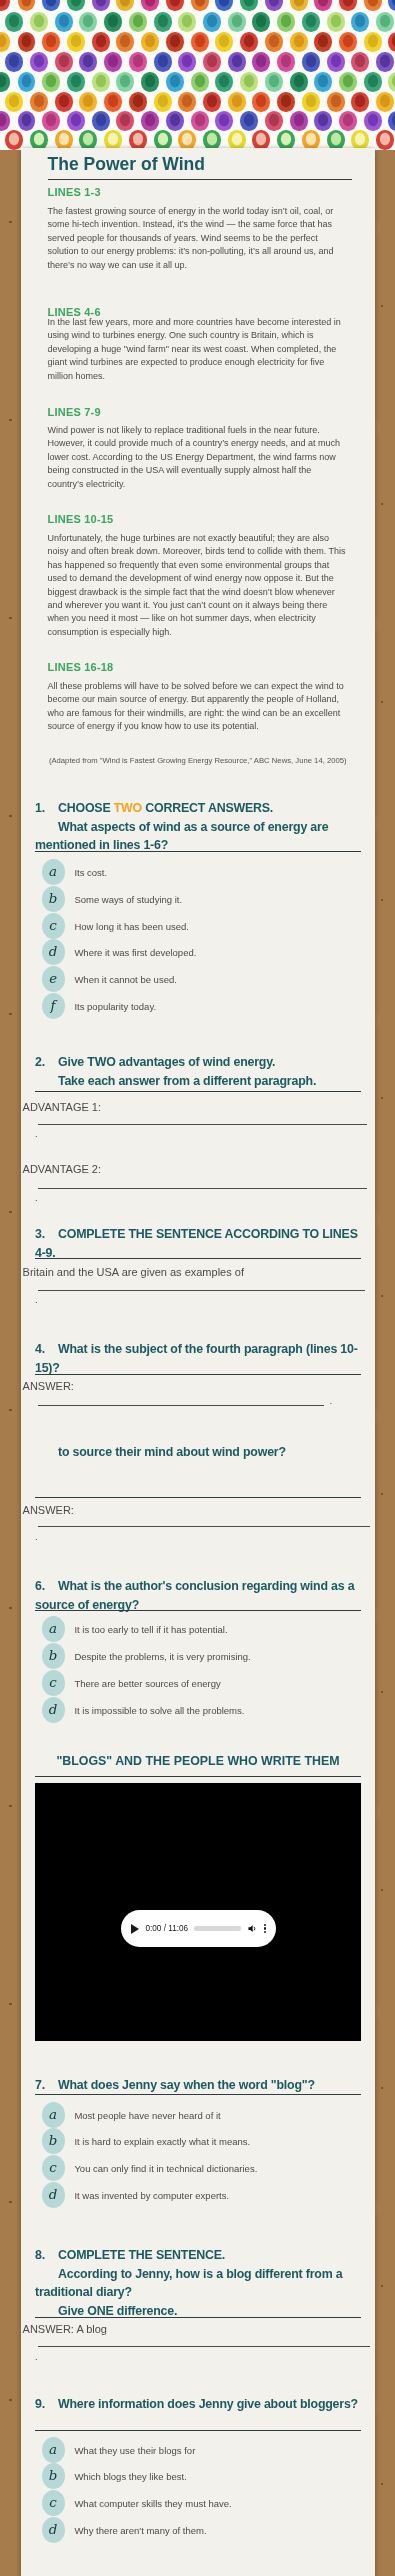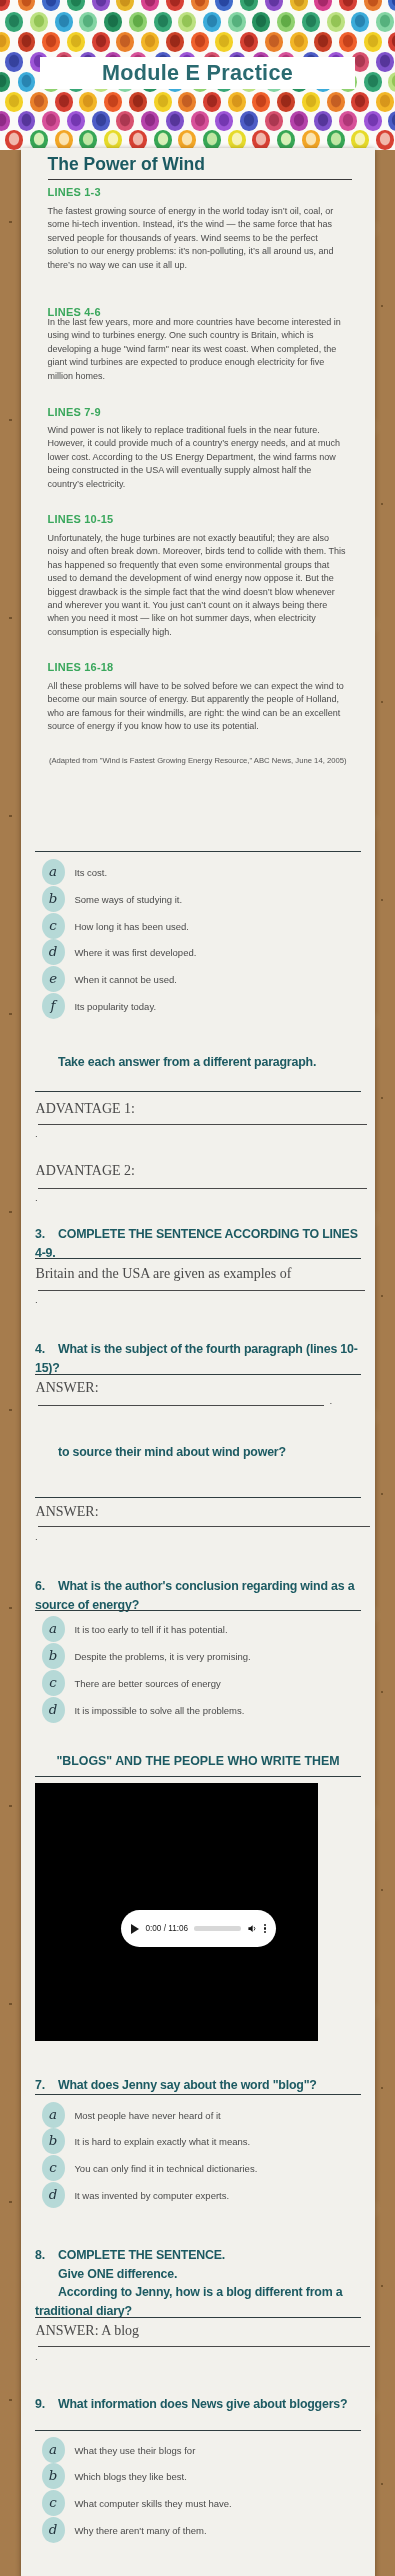--- a/index.html
+++ b/index.html
@@ -27,31 +27,31 @@
   .sec-head{position:absolute;left:27px;margin:0;font-size:11px;font-weight:700;color:#3aa75c;letter-spacing:0.2px;}
   .sec-text{position:absolute;left:27px;width:301px;margin:0;font-size:9px;line-height:13.4px;color:#4b4b4b;}
   .source-note{position:absolute;left:27px;top:608px;width:299px;margin:0;text-align:right;
     font-size:7.7px;color:#555555;}
   .qblock{position:absolute;left:14.4px;width:332px;}
   .qp{margin:0;font-weight:700;color:#1c5a62;font-size:12.4px;line-height:18.5px;letter-spacing:-0.2px;}
   .qp .qnum{display:inline-block;width:23px;}
   .qp-indent{text-indent:23px;}
   .orange{color:#f5a41f;}
   .qrule{position:absolute;left:14.4px;width:326px;border-top:1px solid #2f3d40;}
-  .alabel{position:absolute;left:15px;font-size:14px;color:#4a4a4a;font-family:Liberation Serif, serif;}
+  .alabel{position:absolute;left:2px;font-size:11px;color:#4a4a4a;}
   .aline{position:absolute;left:17px;border-top:0.8px solid #4a4a4a;}
   .adot{position:absolute;left:14.4px;font-size:9.8px;color:#4a4a4a;}
   .opt{position:absolute;left:21px;height:26px;display:flex;align-items:center;}
   .bubble{width:23px;height:26px;border-radius:50%;background:#b6d9d7;flex:0 0 23px;
     display:flex;align-items:center;justify-content:center;}
   .bletter{font-family:"DejaVu Serif",serif;font-style:italic;font-size:13.4px;color:#22333d;line-height:1;}
   .olabel{margin-left:9.8px;font-size:9.5px;color:#4b4b4b;}
   .audio-title{position:absolute;left:14.4px;top:1606px;width:326px;margin:0;text-align:center;
     font-size:12.4px;font-weight:700;color:#1c5a62;white-space:nowrap;}
-  .video-box{position:absolute;left:14.4px;top:1635px;width:283px;height:258px;background:#000;}
+  .video-box{position:absolute;left:14.4px;top:1635px;width:326px;height:258px;background:#000;}
   .audio-pill{position:absolute;left:86px;top:127px;width:155px;height:37px;background:#ffffff;
     border-radius:18.5px;display:flex;align-items:center;padding:0 10.3px;box-sizing:border-box;}
   .play-icon{width:0;height:0;border-left:8.2px solid #1a1a1a;border-top:5.2px solid transparent;
     border-bottom:5.2px solid transparent;margin-right:6.2px;cursor:pointer;}
   .time{font-size:8.2px;color:#1a1a1a;white-space:nowrap;}
   .track{flex:1;height:4.1px;background:#d8d8d8;border-radius:2.1px;margin:0 6.2px;}
   .vol{margin-right:5.2px;display:flex;align-items:center;}
   .mdots{display:flex;flex-direction:column;gap:1.5px;}
   .mdots span{width:2.1px;height:2.1px;border-radius:50%;background:#1a1a1a;}
 </style>
@@ -188,43 +188,44 @@
         <div class="wdot" style="left: 178px; top: 130px; background: radial-gradient(at 50% 45%, rgb(251, 227, 174) 0px, rgb(251, 227, 174) 36%, rgb(242, 163, 30) 44%, rgb(242, 163, 30) 100%);"></div>
         <div class="wdot" style="left: 203px; top: 130px; background: radial-gradient(at 50% 45%, rgb(189, 230, 160) 0px, rgb(189, 230, 160) 36%, rgb(47, 163, 79) 44%, rgb(47, 163, 79) 100%);"></div>
         <div class="wdot" style="left: 228px; top: 130px; background: radial-gradient(at 50% 45%, rgb(247, 243, 181) 0px, rgb(247, 243, 181) 36%, rgb(229, 217, 34) 44%, rgb(229, 217, 34) 100%);"></div>
         <div class="wdot" style="left: 252px; top: 130px; background: radial-gradient(at 50% 45%, rgb(240, 181, 168) 0px, rgb(240, 181, 168) 36%, rgb(214, 57, 43) 44%, rgb(214, 57, 43) 100%);"></div>
         <div class="wdot" style="left: 277px; top: 130px; background: radial-gradient(at 50% 45%, rgb(214, 239, 181) 0px, rgb(214, 239, 181) 36%, rgb(47, 163, 79) 44%, rgb(47, 163, 79) 100%);"></div>
         <div class="wdot" style="left: 302px; top: 130px; background: radial-gradient(at 50% 45%, rgb(251, 227, 174) 0px, rgb(251, 227, 174) 36%, rgb(242, 163, 30) 44%, rgb(242, 163, 30) 100%);"></div>
         <div class="wdot" style="left: 327px; top: 130px; background: radial-gradient(at 50% 45%, rgb(189, 230, 160) 0px, rgb(189, 230, 160) 36%, rgb(47, 163, 79) 44%, rgb(47, 163, 79) 100%);"></div>
         <div class="wdot" style="left: 351px; top: 130px; background: radial-gradient(at 50% 45%, rgb(247, 243, 181) 0px, rgb(247, 243, 181) 36%, rgb(229, 217, 34) 44%, rgb(229, 217, 34) 100%);"></div>
         <div class="wdot" style="left: 376px; top: 130px; background: radial-gradient(at 50% 45%, rgb(240, 181, 168) 0px, rgb(240, 181, 168) 36%, rgb(214, 57, 43) 44%, rgb(214, 57, 43) 100%);"></div>
       </div>
-    <div class="title-band">
-      <div class="band-title">Module E Practice</div>
-    </div>
   </div>
 
   <div class="card">
 
     <h1 class="passage-title">The Power of Wind</h1>
     <div class="title-rule"></div>
 
     <h2 class="sec-head" style="top:38px">LINES 1-3</h2>
     <p class="sec-text" style="top:57px">The fastest growing source of energy in the world today isn’t oil, coal, or some hi-tech invention. Instead, it’s the wind — the same force that has served people for thousands of years. Wind seems to be the perfect solution to our energy problems: it’s non-polluting, it’s all around us, and there’s no way we can use it all up.</p>
     <h2 class="sec-head" style="top:158px">LINES 4-6</h2>
     <p class="sec-text" style="top:168px">In the last few years, more and more countries have become interested in using wind to turbines energy. One such country is Britain, which is developing a huge "wind farm" near its west coast. When completed, the giant wind turbines are expected to produce enough electricity for five million homes.</p>
     <h2 class="sec-head" style="top:258px">LINES 7-9</h2>
     <p class="sec-text" style="top:276px">Wind power is not likely to replace traditional fuels in the near future. However, it could provide much of a country’s energy needs, and at much lower cost. According to the US Energy Department, the wind farms now being constructed in the USA will eventually supply almost half the country’s electricity.</p>
     <h2 class="sec-head" style="top:365px">LINES 10-15</h2>
     <p class="sec-text" style="top:384px">Unfortunately, the huge turbines are not exactly beautiful; they are also noisy and often break down. Moreover, birds tend to collide with them. This has happened so frequently that even some environmental groups that used to demand the development of wind energy now oppose it. But the biggest drawback is the simple fact that the wind doesn’t blow whenever and wherever you want it. You just can’t count on it always being there when you need it most — like on hot summer days, when electricity consumption is especially high.</p>
     <h2 class="sec-head" style="top:513px">LINES 16-18</h2>
     <p class="sec-text" style="top:532px">All these problems will have to be solved before we can expect the wind to become our main source of energy. But apparently the people of Holland, who are famous for their windmills, are right: the wind can be an excellent source of energy if you know how to use its potential.</p>
 
     <p class="source-note">(Adapted from "Wind is Fastest Growing Energy Resource," ABC News, June 14, 2005)</p>
 
+    <div class="qblock" style="top:651px">
+      <p class="qp"><span class="qnum">1.</span><span><span>CHOOSE </span><span class="orange">TWO</span><span> CORRECT ANSWERS.</span></span></p>
+      <p class="qp qp-indent">What aspects of wind as a source of energy are mentioned in lines 1-6?</p>
+    </div>
     <div class="qrule" style="top:703px"></div>
     <div class="opt" style="top:711px">
         <span class="bubble">
           <span class="bletter">a</span>
         </span>
         <span class="olabel">Its cost.</span>
       </div>
     <div class="opt" style="top:738px">
         <span class="bubble">
           <span class="bletter">b</span>
@@ -250,20 +251,21 @@
         <span class="olabel">When it cannot be used.</span>
       </div>
     <div class="opt" style="top:845px">
         <span class="bubble">
           <span class="bletter">f</span>
         </span>
         <span class="olabel">Its popularity today.</span>
       </div>
 
     <div class="qblock" style="top:905px">
+      <p class="qp"><span class="qnum">2.</span><span>Give TWO advantages of wind energy.</span></p>
       <p class="qp qp-indent">Take each answer from a different paragraph.</p>
     </div>
     <div class="qrule" style="top:943px"></div>
     <div class="alabel" style="top:953px">ADVANTAGE 1:</div>
     <div class="aline" style="top:976px;width:329px"></div>
     <div class="adot" style="top:980px">.</div>
     <div class="alabel" style="top:1015px">ADVANTAGE 2:</div>
     <div class="aline" style="top:1040px;width:329px"></div>
     <div class="adot" style="top:1044px">.</div>
 
@@ -335,21 +337,21 @@
         </span>
         <div class="mdots">
             <span></span>
             <span></span>
             <span></span>
           </div>
       </div>
     </div>
 
     <div class="qblock" style="top:1928px">
-      <p class="qp"><span class="qnum">7.</span><span>What does Jenny say about the word "blog"?</span></p>
+      <p class="qp"><span class="qnum">7.</span><span>What does Jenny say when the word "blog"?</span></p>
     </div>
     <div class="qrule" style="top:1946px"></div>
     <div class="opt" style="top:1954px">
         <span class="bubble">
           <span class="bletter">a</span>
         </span>
         <span class="olabel">Most people have never heard of it</span>
       </div>
     <div class="opt" style="top:1980px">
         <span class="bubble">
@@ -365,30 +367,30 @@
       </div>
     <div class="opt" style="top:2034px">
         <span class="bubble">
           <span class="bletter">d</span>
         </span>
         <span class="olabel">It was invented by computer experts.</span>
       </div>
 
     <div class="qblock" style="top:2098px">
       <p class="qp"><span class="qnum">8.</span><span>COMPLETE THE SENTENCE.</span></p>
+      <p class="qp qp-indent">According to Jenny, how is a blog different from a traditional diary?</p>
       <p class="qp qp-indent">Give ONE difference.</p>
-      <p class="qp qp-indent">According to Jenny, how is a blog different from a traditional diary?</p>
     </div>
     <div class="qrule" style="top:2169px"></div>
     <div class="alabel" style="top:2175px">ANSWER: A blog</div>
     <div class="aline" style="top:2198px;width:332px"></div>
     <div class="adot" style="top:2203px">.</div>
 
     <div class="qblock" style="top:2247px">
-      <p class="qp"><span class="qnum">9.</span><span>What information does News give about bloggers?</span></p>
+      <p class="qp"><span class="qnum">9.</span><span>Where information does Jenny give about bloggers?</span></p>
     </div>
     <div class="qrule" style="top:2282px"></div>
     <div class="opt" style="top:2289px">
         <span class="bubble">
           <span class="bletter">a</span>
         </span>
         <span class="olabel">What they use their blogs for</span>
       </div>
     <div class="opt" style="top:2315px">
         <span class="bubble">

